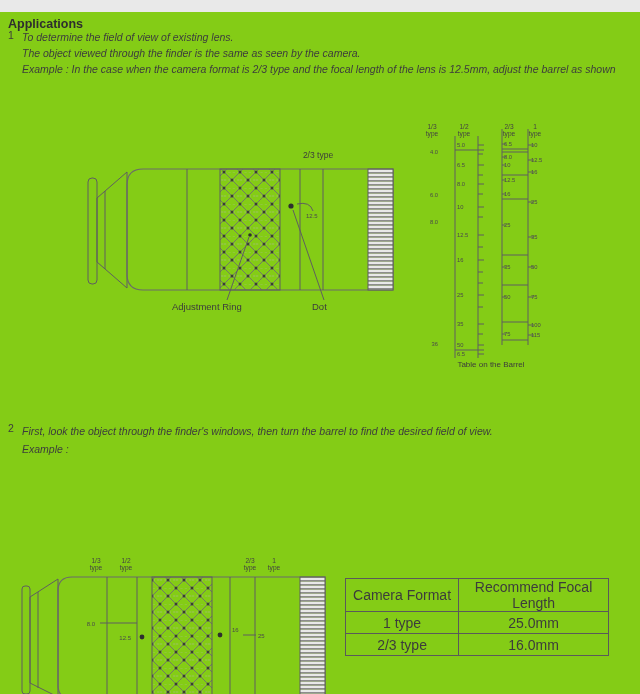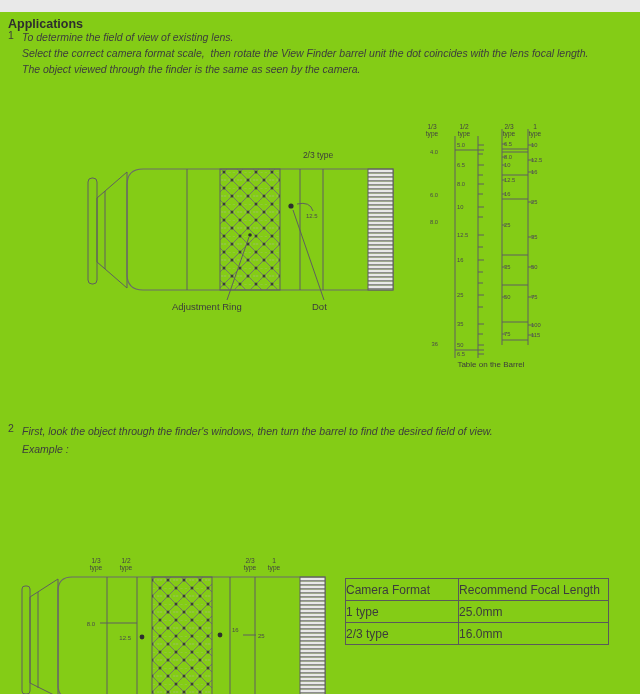--- a/index.html
+++ b/index.html
@@ -17,39 +17,39 @@
   svg{position:absolute;overflow:visible;}
   svg .ln{stroke:#5f5f5f;stroke-width:1;fill:none;}
   svg .ln2{stroke:#6a6a6a;stroke-width:1.2;fill:none;}
   svg .sv{font-family:"Liberation Sans",sans-serif;font-size:5.8px;fill:#4a4a4a;}
   svg .hdr{font-family:"Liberation Sans",sans-serif;font-size:6.6px;fill:#434343;text-anchor:middle;}
   svg .lbl{font-family:"Liberation Sans",sans-serif;font-size:9.5px;fill:#3c3c3c;}
   svg .tiny{font-family:"Liberation Sans",sans-serif;font-size:6px;fill:#4a4a4a;}
   svg .cap{font-family:"Liberation Sans",sans-serif;font-size:8px;fill:#3c3c3c;text-anchor:middle;}
   .cam-table{
     position:absolute;left:345px;top:566px;width:264px;border-collapse:collapse;
-    font-size:12px;color:#3c3c3c;text-align:left;table-layout:fixed;
+    font-size:14px;color:#3c3c3c;text-align:center;table-layout:fixed;
   }
   .cam-table th,.cam-table td{border:1.6px solid #5a5a5a;height:21px;font-weight:normal;padding:0;}
   .cam-table col.c1{width:43%;}
 </style>
 </head>
 <body>
 
 <div class="page">
 
   <div class="title">Applications</div>
 
   <div class="sec" style="top:17px;">
     <div class="row">
       <div class="num">1</div>
       <div class="lines">
         <div>To determine the field of view of existing lens.</div>
-        <div>Select the correct camera format scale,  then rotate the View Finder barrel unit the dot coincides with the lens focal length.</div>
         <div>The object viewed through the finder is the same as seen by the camera.</div>
+        <div>Example : In the case when the camera format is 2/3 type and the focal length of the lens is 12.5mm, adjust the barrel as shown</div>
       </div>
     </div>
   </div>
 
   <svg style="left:80px;top:128px;" width="335" height="185" viewBox="80 128 335 185">
     <defs>
       <pattern id="hatchA" width="16" height="16" patternUnits="userSpaceOnUse">
         <path d="M0 0 L16 16 M16 0 L0 16" stroke="#6f6f6f" stroke-width="0.9" fill="none"></path>
         <path d="M0 8 H16 M0 0 H16" stroke="#b5b5b5" stroke-width="0.5" stroke-dasharray="2.2 2.2"></path>
         <circle cx="8" cy="8" r="1.5" fill="#3a3a3a"></circle>

